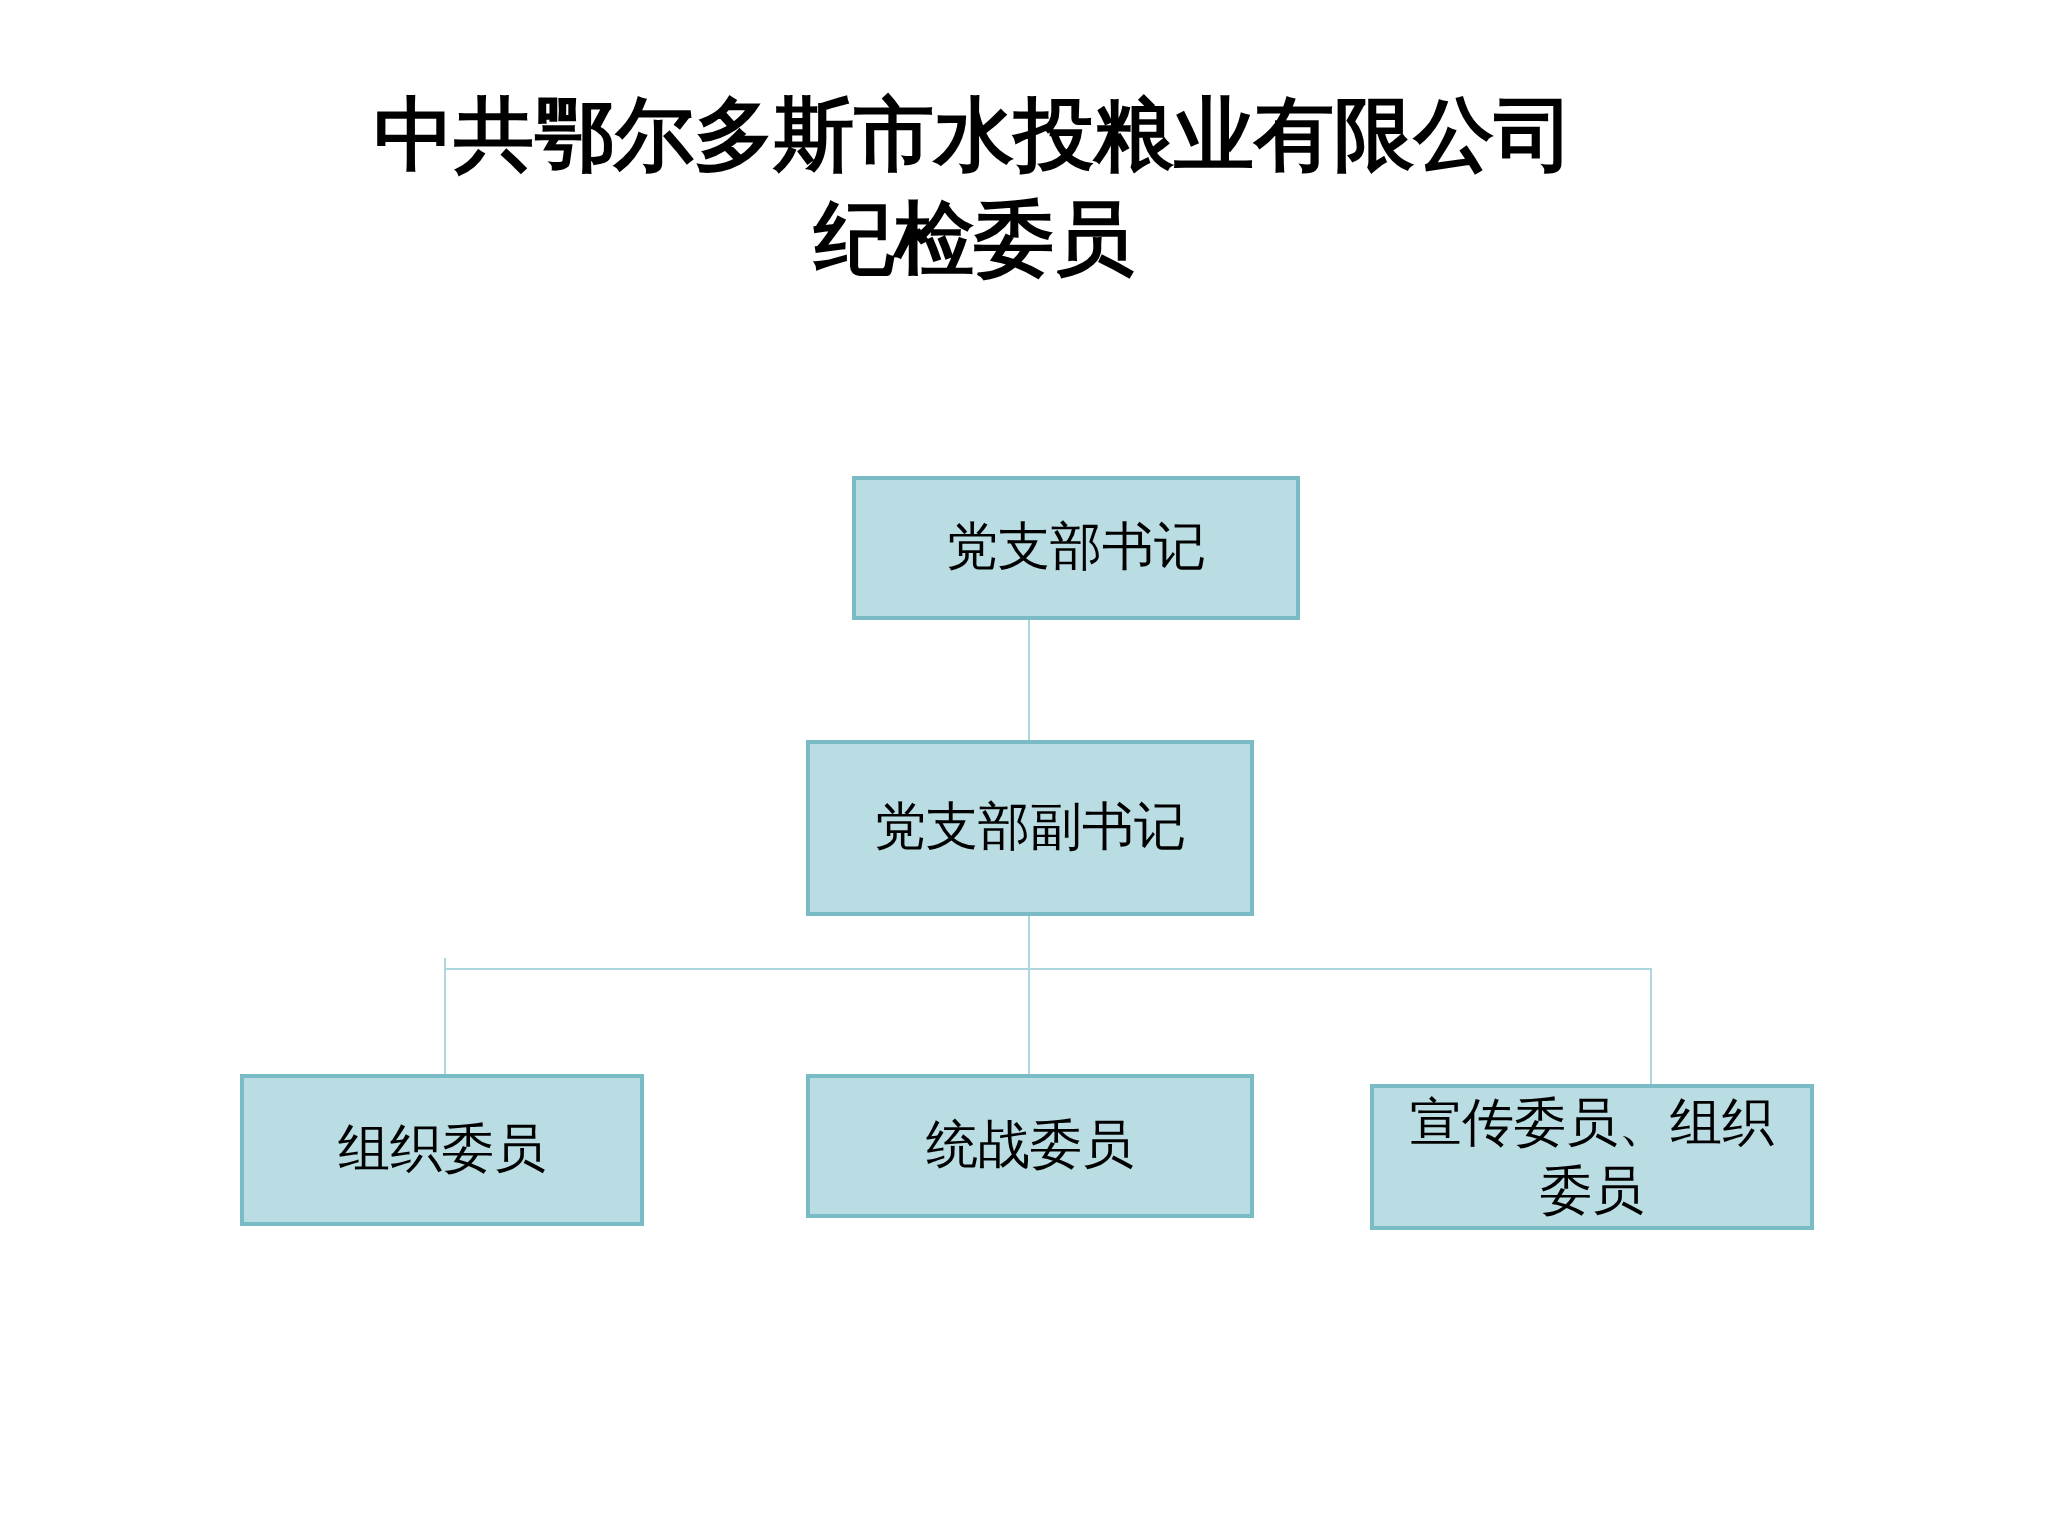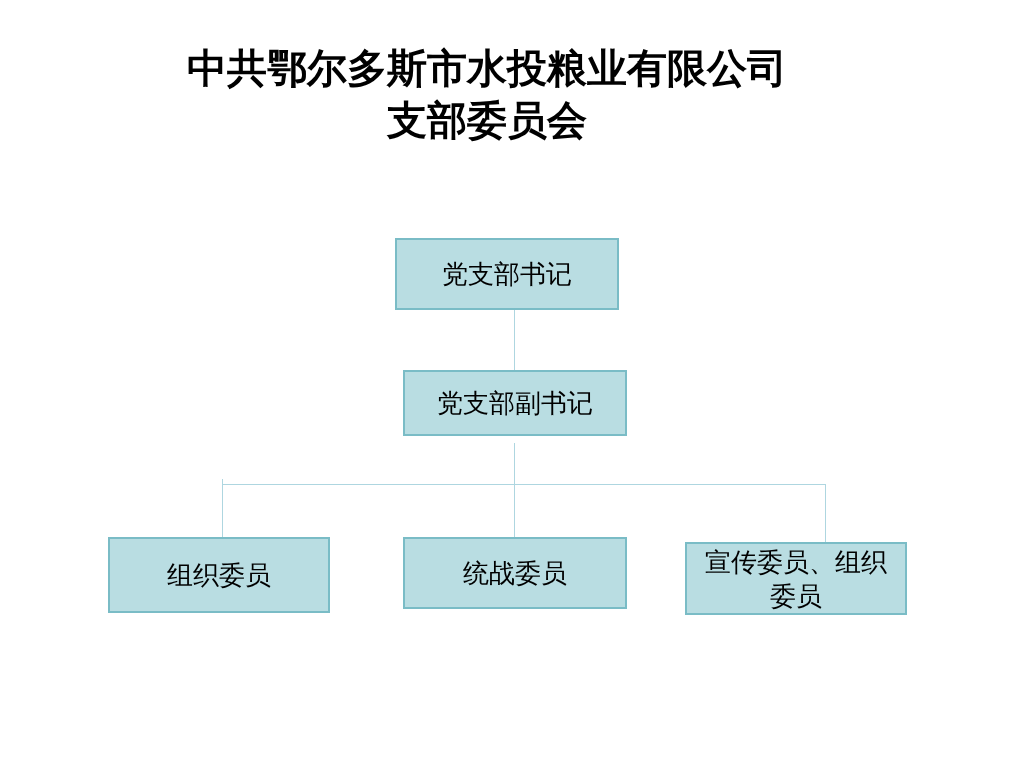--- a/index.html
+++ b/index.html
@@ -41,39 +41,39 @@
     justify-content: center;
     text-align: center;
     font-size: 26px;
     line-height: 34px;
     color: var(--text);
   }
   .connector {
     position: absolute;
     background: var(--connector);
   }
-  .node-secretary   { left: 395px; top: 238px; width: 224px; height: 72px; }
-  .node-deputy      { left: 403px; top: 370px; width: 224px; height: 66px; }
-  .node-org         { left: 108px; top: 537px; width: 222px; height: 76px; }
+  .node-secretary   { left: 426px; top: 238px; width: 224px; height: 72px; }
+  .node-deputy      { left: 403px; top: 370px; width: 224px; height: 88px; }
+  .node-org         { left: 120px; top: 537px; width: 202px; height: 76px; }
   .node-discipline  { left: 403px; top: 537px; width: 224px; height: 72px; }
   .node-publicity   { left: 685px; top: 542px; width: 222px; height: 73px; padding: 0 8px; }
   .conn-sec-dep     { left: 514px; top: 310px; width: 1px;  height: 60px; }
   .conn-dep-mid     { left: 514px; top: 443px; width: 1px;  height: 94px; }
   .conn-left-drop   { left: 222px; top: 479px; width: 1px;  height: 58px; }
   .conn-horizontal  { left: 222px; top: 484px; width: 603px; height: 1px; }
   .conn-right-drop  { left: 825px; top: 484px; width: 1px;  height: 58px; }
 </style>
 </head>
 <body>
 
 <div class="slide">
 
   <div class="title">
     <div>中共鄂尔多斯市水投粮业有限公司</div>
-    <div>支部委员会</div>
+    <div>纪检委员</div>
   </div>
 
   <div class="connector conn-sec-dep"></div>
   <div class="connector conn-dep-mid"></div>
   <div class="connector conn-left-drop"></div>
   <div class="connector conn-horizontal"></div>
   <div class="connector conn-right-drop"></div>
 
   <div class="node node-secretary">
     <span>党支部书记</span>

